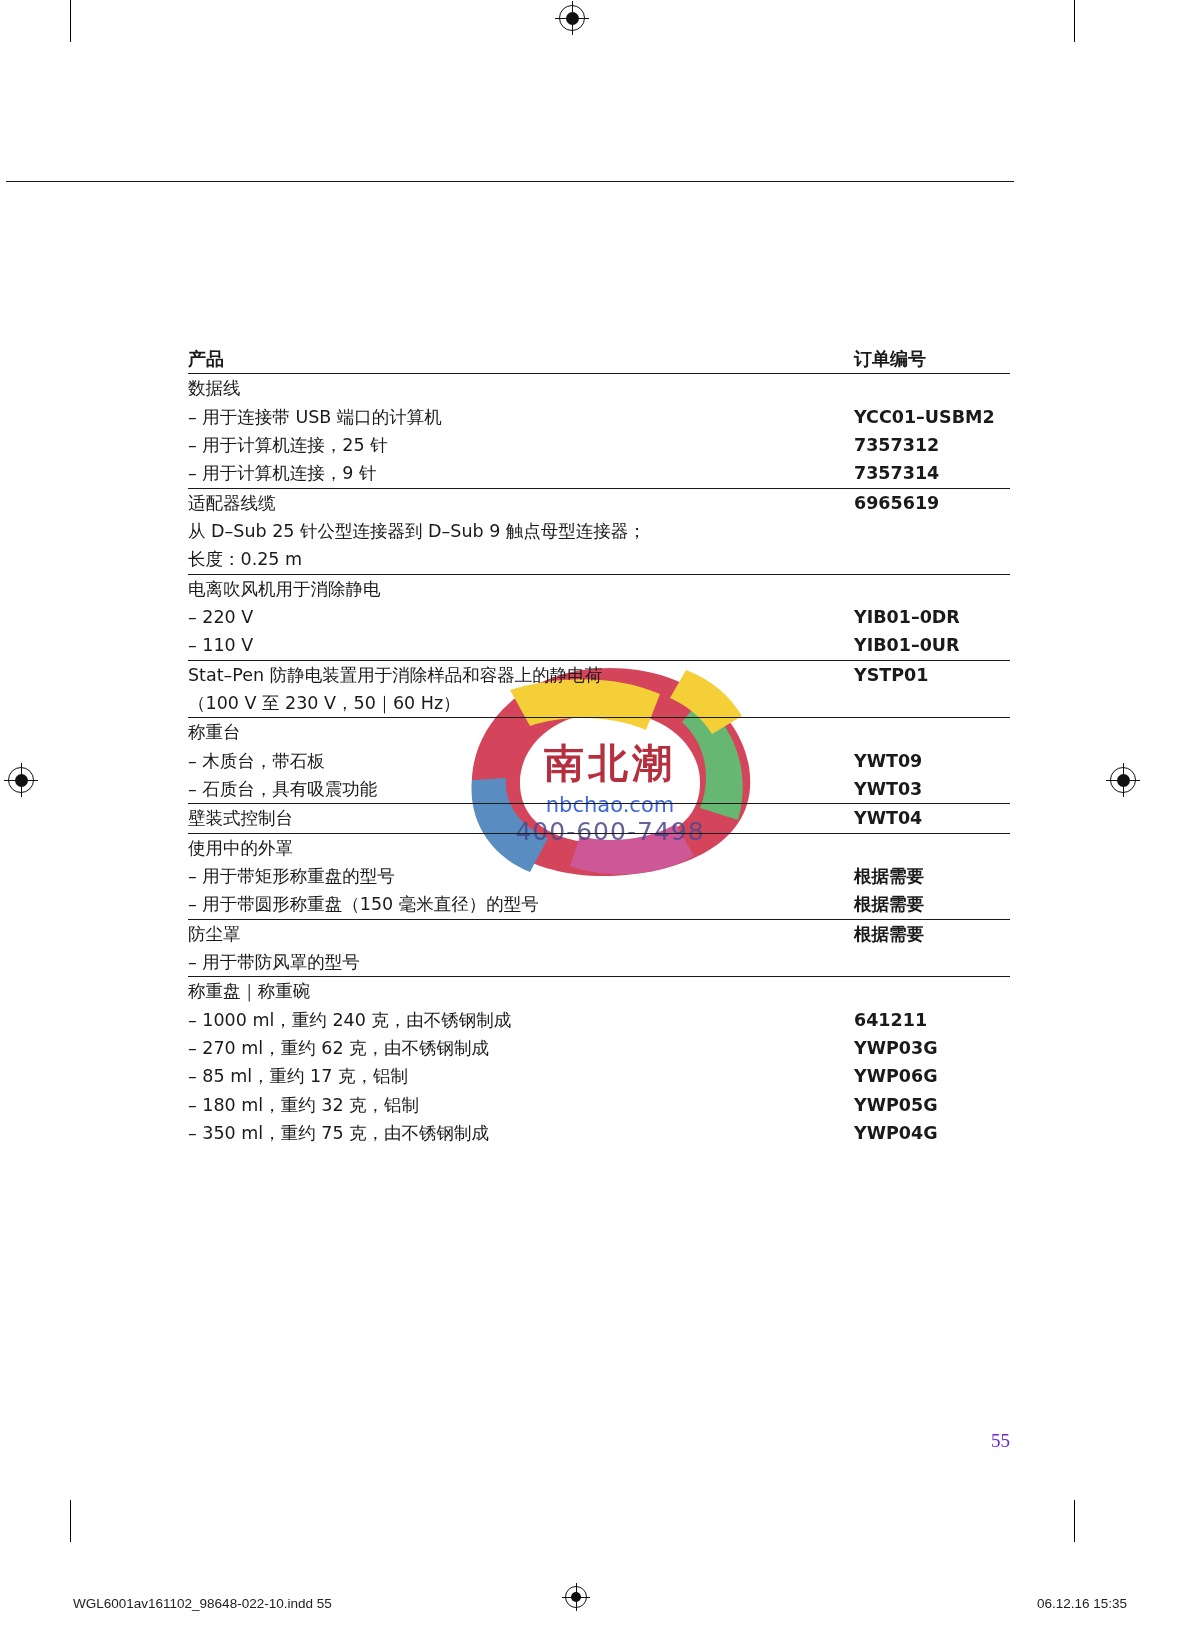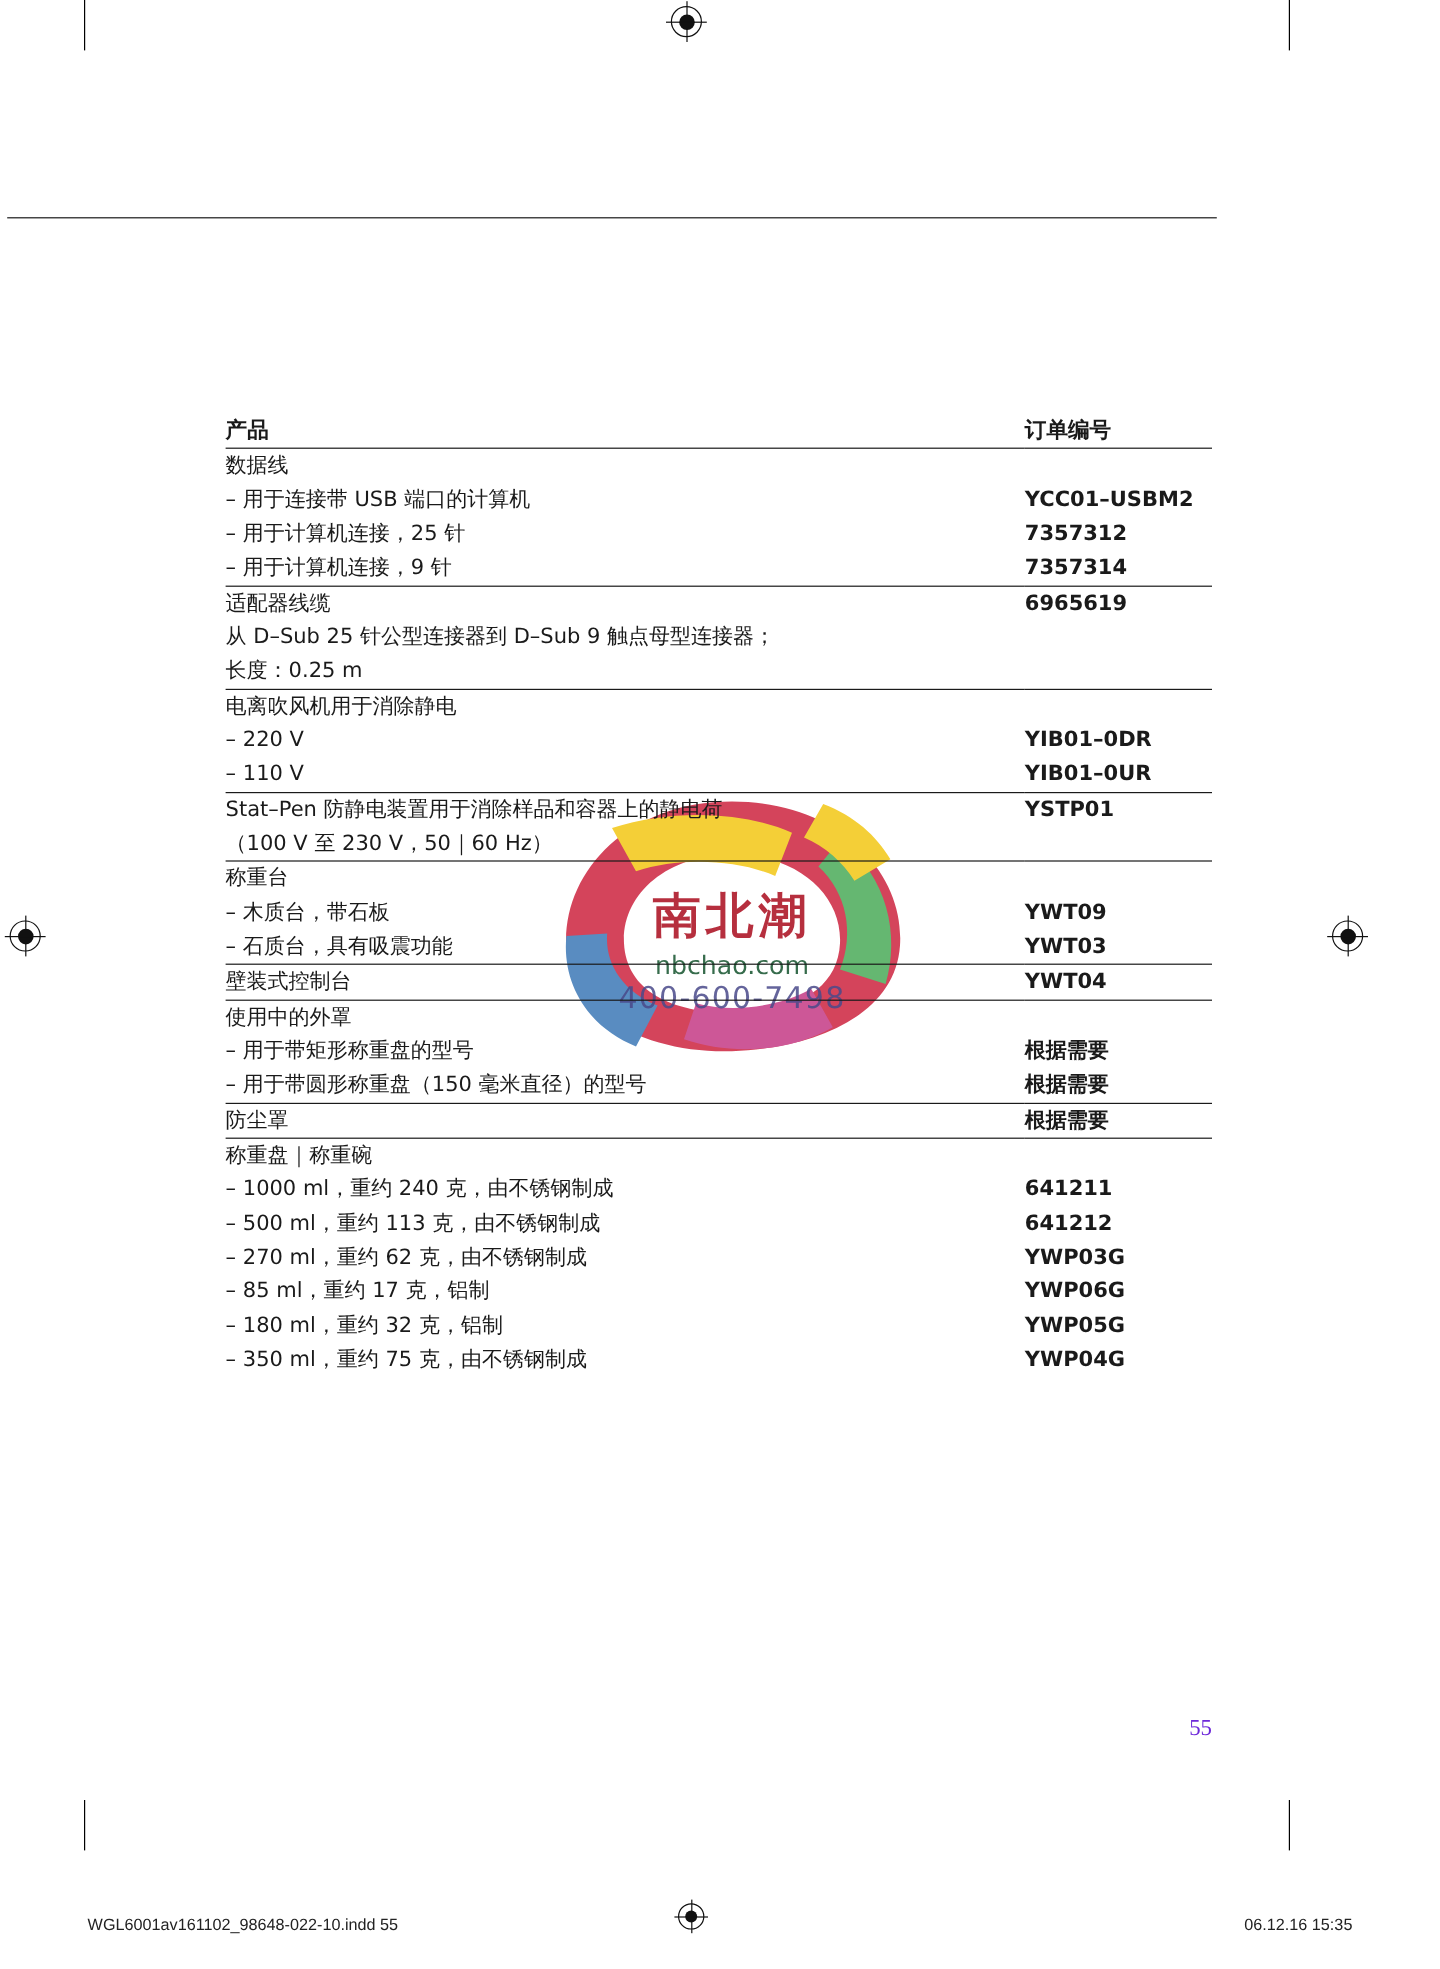--- a/index.html
+++ b/index.html
@@ -131,21 +131,21 @@
   }
   .wm-cn {
     font-size: 40px;
     font-weight: bold;
     color: #b01e2e;
     letter-spacing: 4px;
     opacity: .92;
   }
   .wm-url {
     font-size: 21px;
-    color: #14532d;
+    color: #1d4ed8;
     margin-top: 2px;
     opacity: .85;
   }
   .wm-tel {
     font-size: 25px;
     color: #4a4a8a;
     letter-spacing: 1px;
     opacity: .85;
   }
 
@@ -359,35 +359,35 @@
       <td class="num cn group-end">根据需要</td>
     </tr>
     <tr class="rule-row">
           <td colspan="2"></td>
         </tr>
 
     <tr>
       <td class="group cn bold">防尘罩</td>
       <td class="group num cn">根据需要</td>
     </tr>
+    <tr>
+      <td class="cn group-end">– 用于带防风罩的型号</td>
+      <td class="group-end"></td>
+    </tr>
     <tr class="rule-row">
           <td colspan="2"></td>
         </tr>
 
     <tr>
       <td class="group cn bold">称重盘｜称重碗</td>
       <td class="group"></td>
     </tr>
     <tr>
       <td class="cn">– 1000 ml，重约 240 克，由不锈钢制成</td>
       <td class="num cn">641211</td>
-    </tr>
-    <tr>
-      <td class="cn">– 500 ml，重约 113 克，由不锈钢制成</td>
-      <td class="num cn">641212</td>
     </tr>
     <tr>
       <td class="cn">– 270 ml，重约 62 克，由不锈钢制成</td>
       <td class="num cn">YWP03G</td>
     </tr>
     <tr>
       <td class="cn">– 85 ml，重约 17 克，铝制</td>
       <td class="num cn">YWP06G</td>
     </tr>
     <tr>

